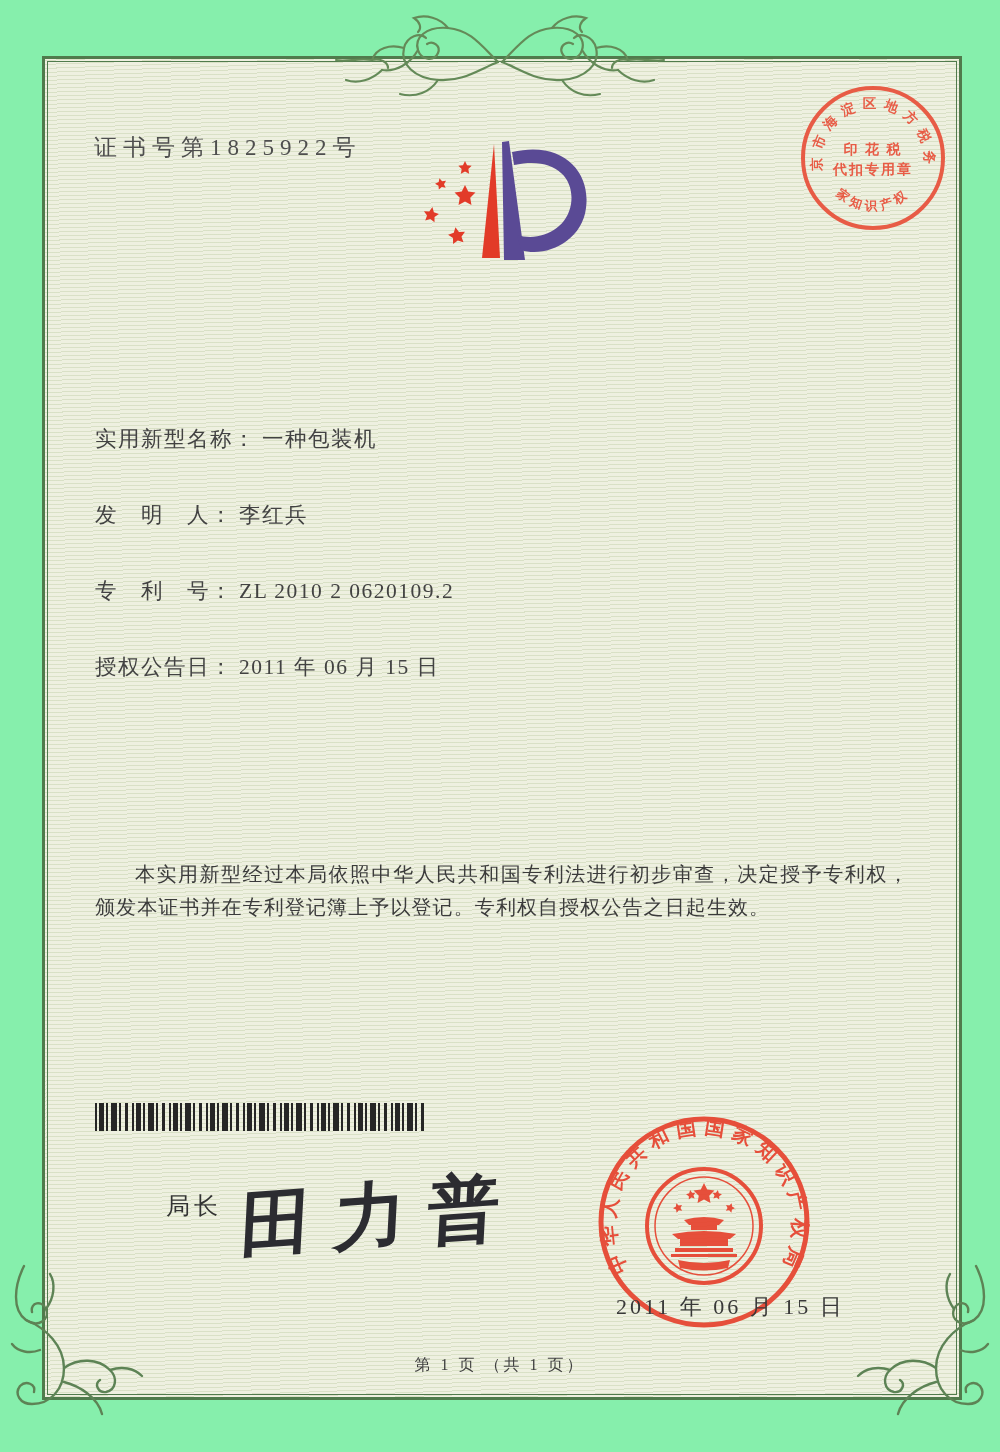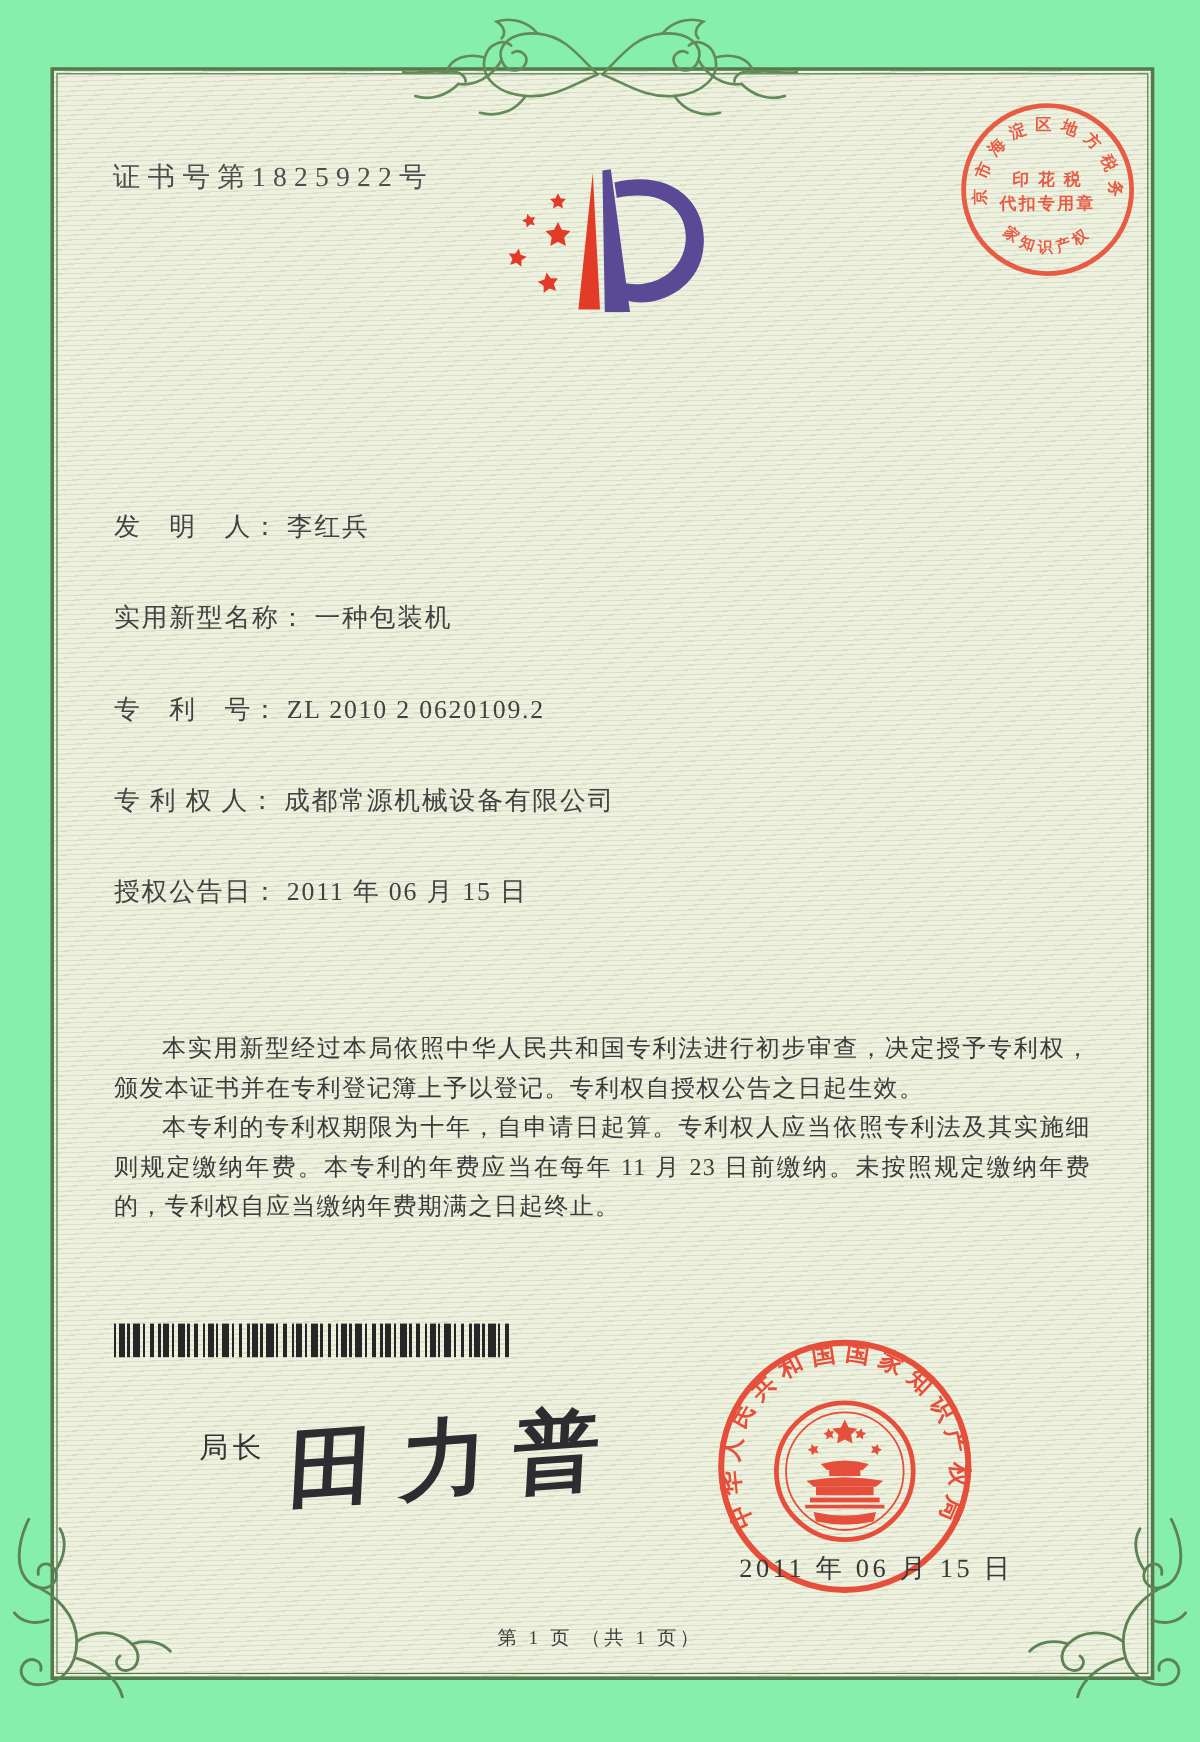--- a/index.html
+++ b/index.html
@@ -164,39 +164,35 @@
     <path id="taxTopArc" d="M -48 22 A 52 52 0 1 1 48 22" fill="none"></path>
     <path id="taxBotArc" d="M -41 32 A 52 52 0 0 0 41 32" fill="none"></path>
     <text class="tax-arc"><textPath href="#taxTopArc" startOffset="50%" text-anchor="middle">北京市海淀区地方税务局</textPath></text>
     <text class="tax-arc-b"><textPath href="#taxBotArc" startOffset="50%" text-anchor="middle">国家知识产权局</textPath></text>
     <text class="tax-center" y="-4">印 花 税</text>
     <text class="tax-center" y="16">代扣专用章</text>
   </svg>
 
   <div class="fields">
     <div class="field-row">
+      <span class="flabel">实用新型名称：</span><span class="fvalue">一种包装机</span>
+    </div>
+    <div class="field-row">
       <span class="flabel">发　明　人：</span><span class="fvalue">李红兵</span>
     </div>
     <div class="field-row">
-      <span class="flabel">实用新型名称：</span><span class="fvalue">一种包装机</span>
-    </div>
-    <div class="field-row">
       <span class="flabel">专　利　号：</span><span class="fvalue">ZL 2010 2 0620109.2</span>
-    </div>
-    <div class="field-row">
-      <span class="flabel">专 利 权 人：</span><span class="fvalue">成都常源机械设备有限公司</span>
     </div>
     <div class="field-row">
       <span class="flabel">授权公告日：</span><span class="fvalue">2011 年 06 月 15 日</span>
     </div>
   </div>
 
   <div class="paragraphs">
     <p>本实用新型经过本局依照中华人民共和国专利法进行初步审查，决定授予专利权，颁发本证书并在专利登记簿上予以登记。专利权自授权公告之日起生效。</p>
-    <p>本专利的专利权期限为十年，自申请日起算。专利权人应当依照专利法及其实施细则规定缴纳年费。本专利的年费应当在每年 11 月 23 日前缴纳。未按照规定缴纳年费的，专利权自应当缴纳年费期满之日起终止。</p>
   </div>
 
   <div class="barcode"></div>
 
   <div class="sig-label">局长</div>
   <div class="sig-name">田力普</div>
 
   <svg class="big-seal" width="220" height="220" viewBox="-110 -110 220 220">
     <circle r="103" fill="none" stroke="#e6432f" stroke-width="5"></circle>
     <path id="sealArc" d="M -80 40 A 89 89 0 1 1 80 40" fill="none"></path>

